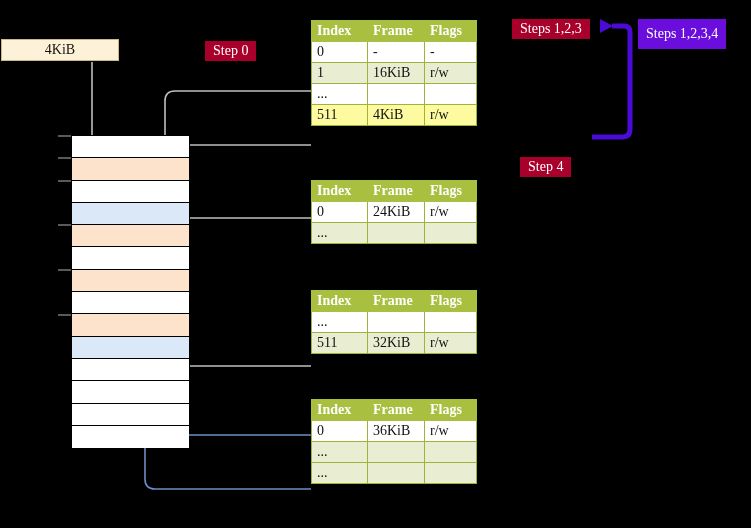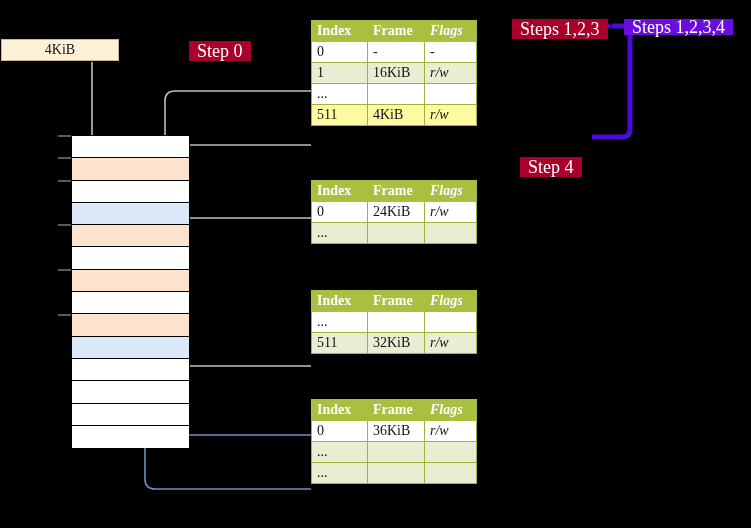--- a/index.html
+++ b/index.html
@@ -9,48 +9,48 @@
   svg.layer{position:absolute;left:0;top:0;width:751px;height:528px;pointer-events:none;}
 
   
   .kib-box{position:absolute;left:1px;top:39px;width:118px;height:22px;
            background:#fdf1d7;border:1px solid #c9b98a;
            display:flex;align-items:center;justify-content:center;
            font-size:14px;color:#111;box-sizing:border-box;}
 
   
   .lbl{position:absolute;display:flex;align-items:center;justify-content:center;
-       font-size:18px;color:#fff;padding:1px 8px;box-sizing:border-box;white-space:nowrap;}
+       font-size:14px;color:#fff;padding:1px 8px;box-sizing:border-box;white-space:nowrap;}
   .lbl.crimson{background:#a8002a;}
   .lbl.violet{background:#6a0ddd;}
-  #step0{left:189px;top:41px;height:20px;}
+  #step0{left:205px;top:41px;height:20px;}
   #step4{left:520px;top:157px;height:20px;justify-content:flex-end;}
   #steps123{left:512px;top:19px;height:20px;}
-  #steps1234{left:624px;top:19px;height:16px;}
+  #steps1234{left:638px;top:19px;height:30px;}
 
   
   .memcol{position:absolute;left:71px;top:135px;width:119px;height:280px;
           border:1px solid #000;box-sizing:border-box;background:#fff;}
   .memrow{height:22.3px;border-bottom:1px solid #000;box-sizing:border-box;}
   .memrow:last-child{border-bottom:none;}
   .m-white{background:#ffffff;}
   .m-peach{background:#fde3cc;}
   .m-blue {background:#dbe8f7;}
 
   
   .ptable{position:absolute;border-collapse:collapse;font-size:14px;
           background:#fff;border:1px solid #9fb33a;}
   .ptable td,.ptable th{border:1px solid #9fb33a;padding:2px 5px;
           text-align:left;color:#111;font-weight:normal;height:20px;
           box-sizing:border-box;vertical-align:middle;}
   .ptable th{background:#a8bf3f;color:#ffffff;font-weight:bold;
           font-family:"Liberation Serif",serif;border:1px solid #a8bf3f;}
   .ptable .c-idx{width:56px;}
   .ptable .c-frm{width:57px;}
-  .ptable .c-flg{width:52px;font-style:italic;}
+  .ptable .c-flg{width:52px;}
   tr.r-white td{background:#ffffff;}
   tr.r-tint  td{background:#e9eed3;}
   td.hl{background:#fdfaa0 !important;}
 
   #tbl1{left:311px;top:20px;}
   #tbl2{left:311px;top:180px;}
   #tbl3{left:311px;top:290px;}
   #tbl4{left:311px;top:399px;}
 </style>
 </head>

